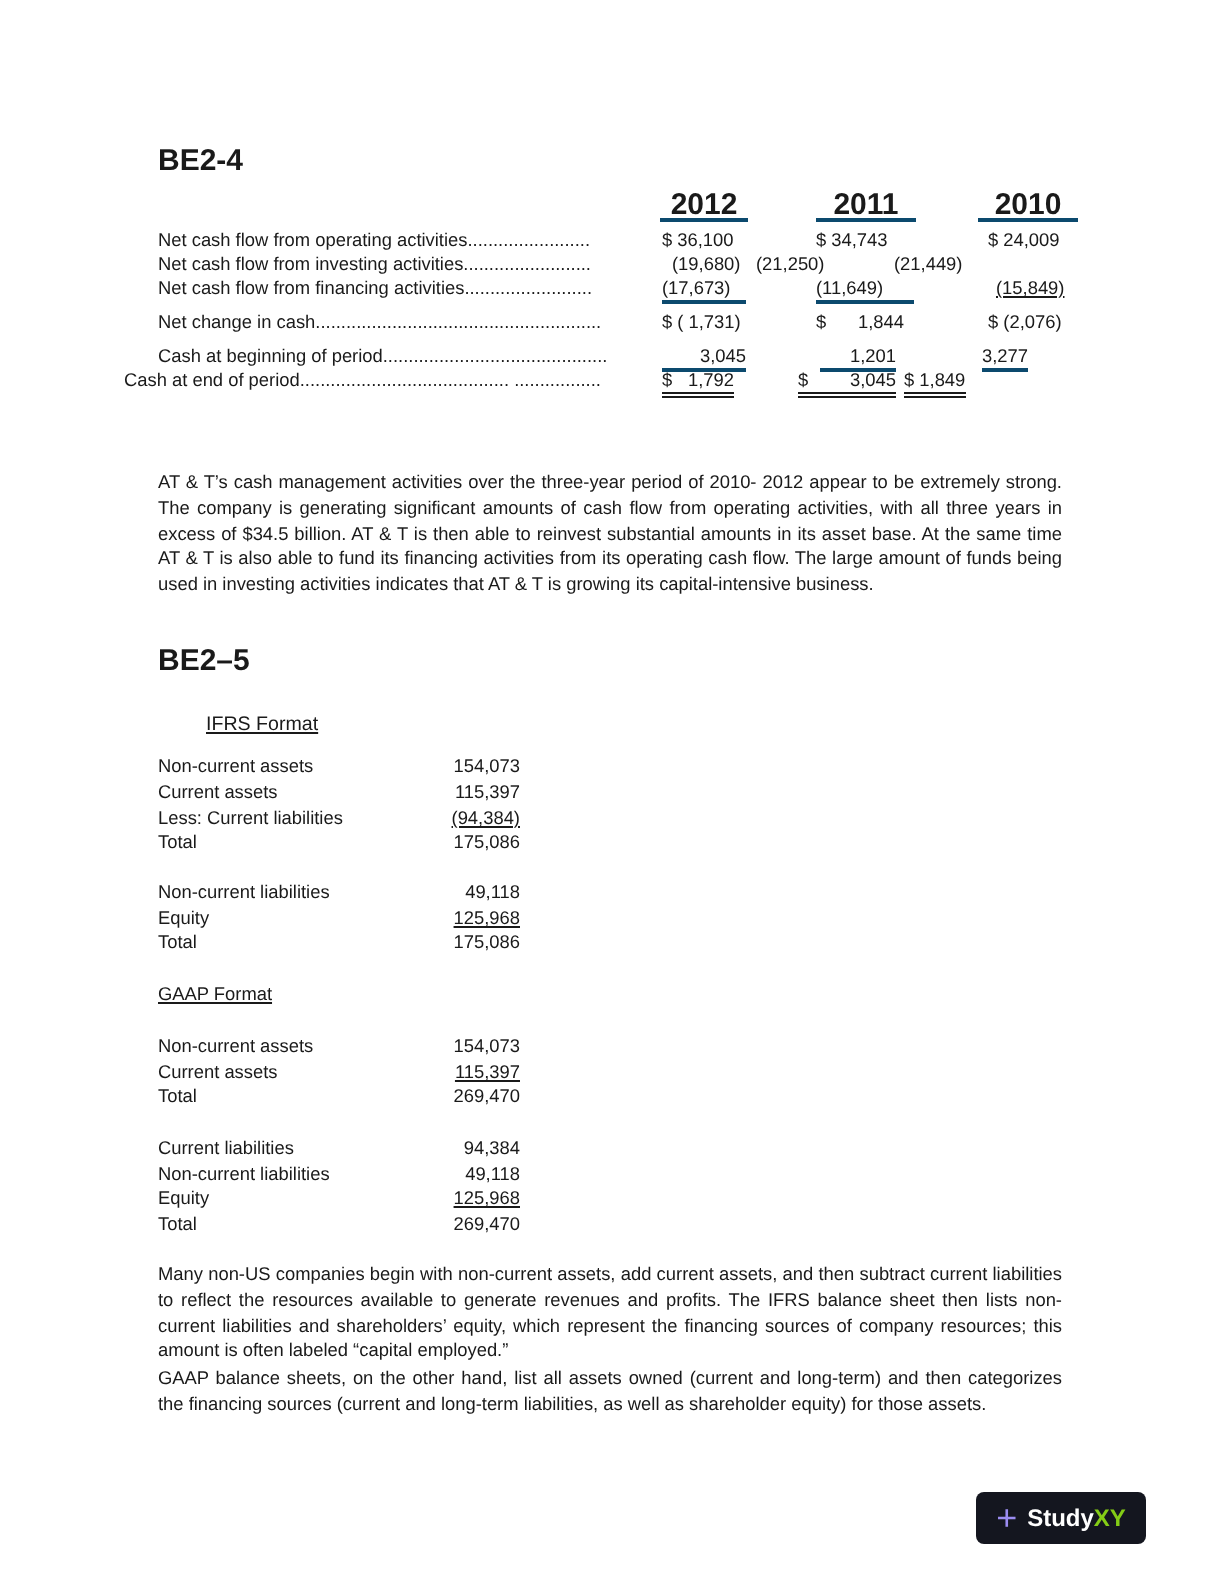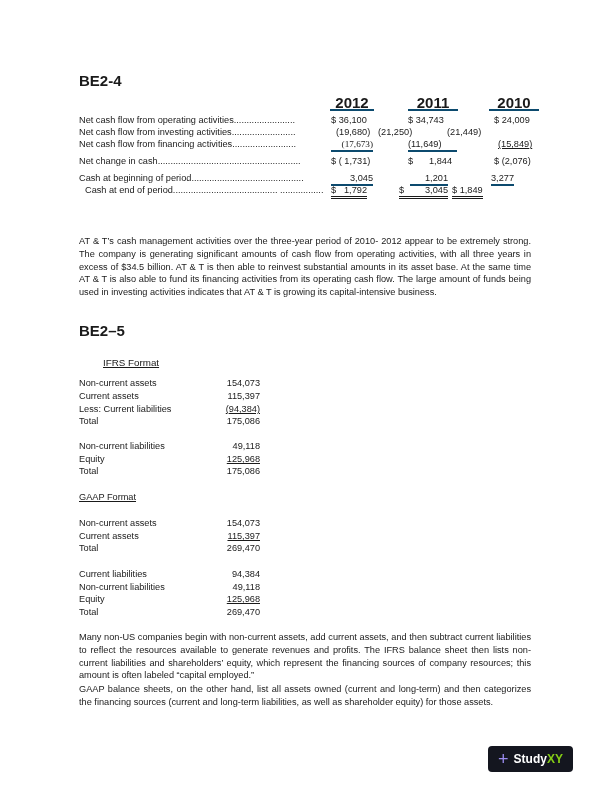--- a/index.html
+++ b/index.html
@@ -34,25 +34,25 @@
 
 <div class="abs h ul" style="left:330px;top:97px;width:44px;text-align:center;">2012</div>
 <div class="abs h ul" style="left:408px;top:97px;width:50px;text-align:center;">2011</div>
 <div class="abs h ul" style="left:489px;top:97px;width:50px;text-align:center;">2010</div>
 
 <div class="abs" style="left:79px;top:114px;"><span>Net cash flow from operating activities</span>........................</div>
 <div class="abs" style="left:79px;top:126px;"><span>Net cash flow from investing activities</span>.........................</div>
 <div class="abs" style="left:79px;top:138px;"><span>Net cash flow from financing activities</span>.........................</div>
 <div class="abs" style="left:79px;top:155px;"><span>Net change in cash</span>........................................................</div>
 <div class="abs" style="left:79px;top:172px;"><span>Cash at beginning of period</span>............................................</div>
-<div class="abs" style="left:85px;top:184px;"><span>Cash at end of period</span>......................................... .................</div>
+<div class="abs" style="left:62px;top:184px;"><span>Cash at end of period</span>......................................... .................</div>
 
 <div class="abs" style="left:331px;top:114px;">$  36,100</div>
 <div class="abs" style="left:336px;top:126px;">(19,680)</div>
-<div class="abs ul" style="left:331px;top:138px;width:42px;text-align:right;font-family:Liberation Serif, serif;">(17,673)</div>
+<div class="abs ul" style="left:331px;top:138px;width:42px;text-align:left;">(17,673)</div>
 <div class="abs" style="left:331px;top:155px;">$ ( 1,731)</div>
 <div class="abs ul" style="left:331px;top:172px;width:42px;text-align:right;">3,045</div>
 <div class="abs dul" style="left:331px;top:184px;width:36px;"><span>$</span><span style="float:right">1,792</span></div>
 
 <div class="abs" style="left:408px;top:114px;">$    34,743</div>
 <div class="abs" style="left:378px;top:126px;">(21,250)</div>
 <div class="abs" style="left:447px;top:126px;">(21,449)</div>
 <div class="abs ul" style="left:408px;top:138px;width:49px;text-align:left;">(11,649)</div>
 <div class="abs" style="left:408px;top:155px;width:44px;"><span>$</span><span style="float:right">1,844</span></div>
 <div class="abs ul" style="left:410px;top:172px;width:38px;text-align:right;">1,201</div>

